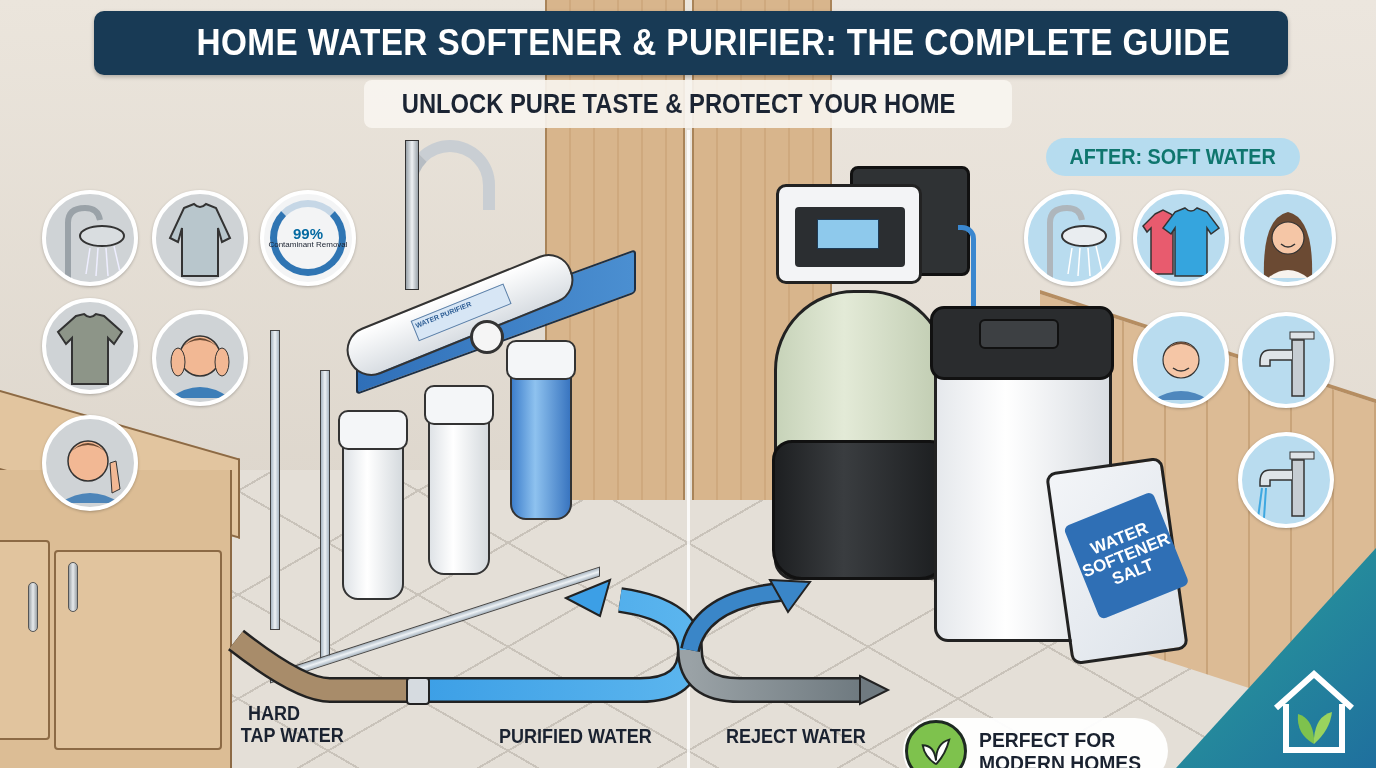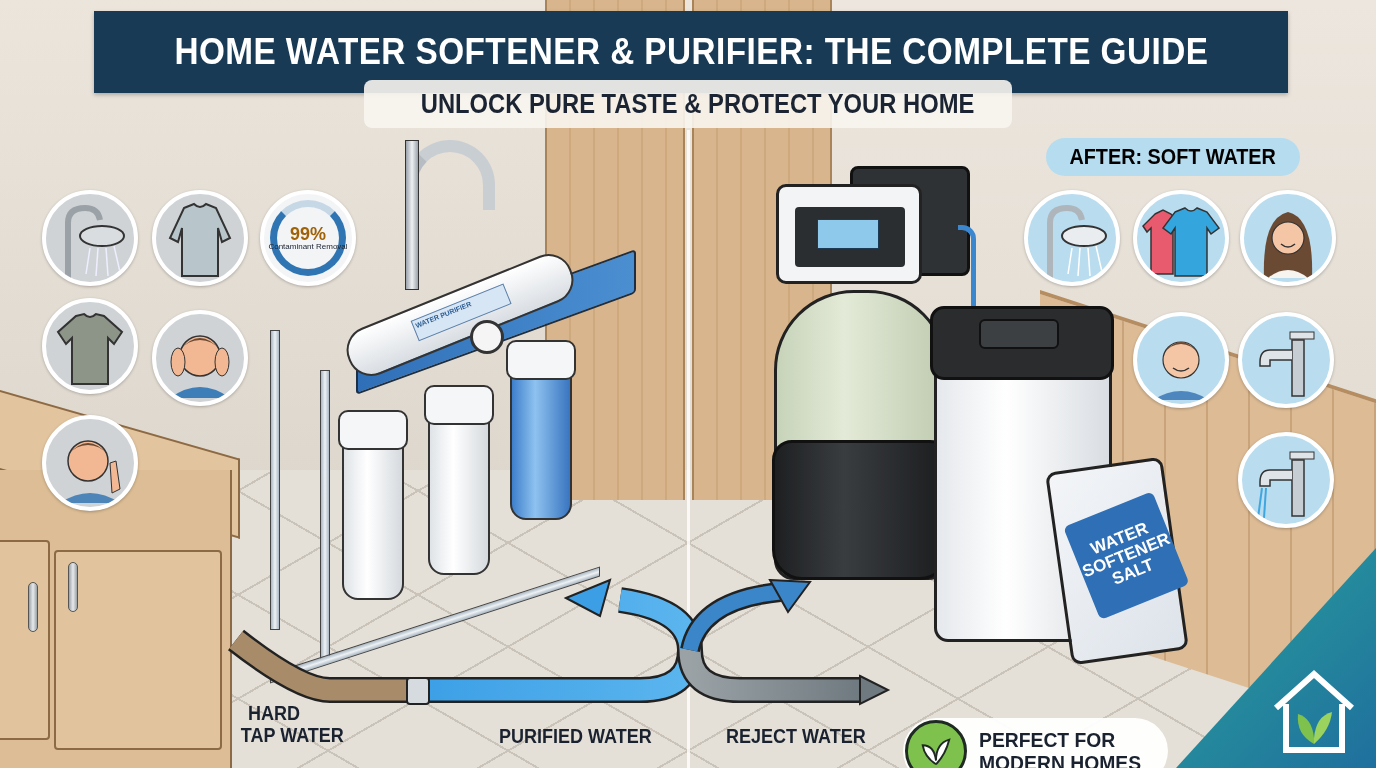--- a/index.html
+++ b/index.html
@@ -21,38 +21,38 @@
     background: repeating-linear-gradient(90deg, #dcbb95 0 40px, #c9a47a 40px 42px);
     transform: skewY(18deg); transform-origin: left top; border-top: 4px solid #b58d61; }
 
   
   .cabinet-top { position: absolute; left: 0; top: 390px; width: 240px; height: 80px; background: #e2c59f; transform: skewY(16deg); transform-origin: left top; border: 2px solid #8c6a45; border-left: none; }
   .cabinet { position: absolute; left: 0; top: 470px; width: 232px; height: 298px; background: #dcbd95; border-right: 2px solid #8c6a45; }
   .cab-door { position: absolute; top: 70px; height: 200px; background: #e1c49e; border: 2px solid #8c6a45; border-radius: 4px; }
   .cab-handle { position: absolute; top: 40px; width: 10px; height: 50px; background: linear-gradient(90deg,#9aa1a6,#e7eaec,#9aa1a6); border: 1px solid #555; border-radius: 5px; }
 
   
-  .title-bar { position: absolute; left: 94px; top: 11px; width: 1194px; height: 82px; background: #183a55; border-radius: 0; display: flex; align-items: center; justify-content: center; box-shadow: 0 2px 4px rgba(0,0,0,0.25); }
+  .title-bar { position: absolute; left: 94px; top: 11px; width: 1194px; height: 64px; background: #183a55; border-radius: 10px; display: flex; align-items: center; justify-content: flex-end; box-shadow: 0 2px 4px rgba(0,0,0,0.25); }
   .title-text { color: #ffffff; font-size: 37px; font-weight: 700; letter-spacing: 0.5px; white-space: nowrap; transform: scaleX(0.9); }
-  .subtitle-box { position: absolute; left: 364px; top: 80px; width: 648px; height: 48px; background: rgba(248,245,240,0.9); border-radius: 8px; display: flex; align-items: center; justify-content: flex-end; }
+  .subtitle-box { position: absolute; left: 364px; top: 80px; width: 648px; height: 48px; background: rgba(248,245,240,0.9); border-radius: 8px; display: flex; align-items: center; justify-content: flex-start; }
   .subtitle-text { color: #1b2433; font-size: 27px; font-weight: 700; white-space: nowrap; transform: scaleX(0.88); }
 
   .pill { position: absolute; height: 38px; border-radius: 19px; display: flex; align-items: center; justify-content: center; font-weight: 700; font-size: 22px; white-space: nowrap; }
   .pill span { transform: scaleX(0.9); display: inline-block; }
   .pill-before { left: 70px; top: 138px; width: 272px; background: #c8c5c0; color: #222; }
-  .pill-after { left: 1046px; top: 138px; width: 254px; background: #b6dcef; color: #000000; }
+  .pill-after { left: 1046px; top: 138px; width: 254px; background: #b6dcef; color: #0f766e; }
 
   .badge { position: absolute; width: 96px; height: 96px; border-radius: 50%; border: 4px solid #ffffff; box-shadow: 0 1px 3px rgba(0,0,0,0.25); display: flex; align-items: center; justify-content: center; overflow: hidden; }
   .badge-before { background: #cfd3d6; }
   .badge-after { background: #b9dcef; }
   .badge svg { width: 80px; height: 80px; }
 
   .stat-badge { background: #f3f4f5; flex-direction: column; }
   .stat-ring { position: absolute; inset: 6px; border-radius: 50%; border: 7px solid #2f75b3; border-top-color: #c6d7e6; }
-  .stat-value { font-size: 18px; font-weight: 700; color: #a16207; z-index: 1; line-height: 1; }
+  .stat-value { font-size: 15px; font-weight: 700; color: #0369a1; z-index: 1; line-height: 1; }
   .stat-label { font-size: 8px; color: #1a2230; z-index: 1; line-height: 1.1; }
 
   
   .purifier { position: absolute; left: 260px; top: 140px; width: 370px; height: 530px; }
   .frame-v { position: absolute; width: 10px; background: linear-gradient(90deg,#a9b7c3,#eef2f5,#a9b7c3); border: 1px solid #444; }
   .frame-h { position: absolute; height: 10px; background: linear-gradient(180deg,#a9b7c3,#eef2f5,#a9b7c3); border: 1px solid #444; }
   .blue-bracket { position: absolute; left: 96px; top: 160px; width: 280px; height: 44px; background: linear-gradient(90deg,#2f6fb8,#4b8fd1); border: 2px solid #1d2f44; transform: skewY(-20deg); border-radius: 4px; }
   .membrane { position: absolute; left: 80px; top: 150px; width: 240px; height: 50px; background: linear-gradient(180deg,#ffffff,#d8dde2); border: 2px solid #333; border-radius: 24px; transform: rotate(-22deg); }
   .membrane-label { position: absolute; left: 70px; top: 10px; width: 100px; height: 22px; background: #d7e6f5; border: 1px solid #5a7ea6; font-size: 7px; font-weight: 700; color: #2a5b93; padding: 2px; }
   .gauge { position: absolute; left: 210px; top: 180px; width: 34px; height: 34px; border-radius: 50%; background: #f5f5f5; border: 3px solid #333; }

